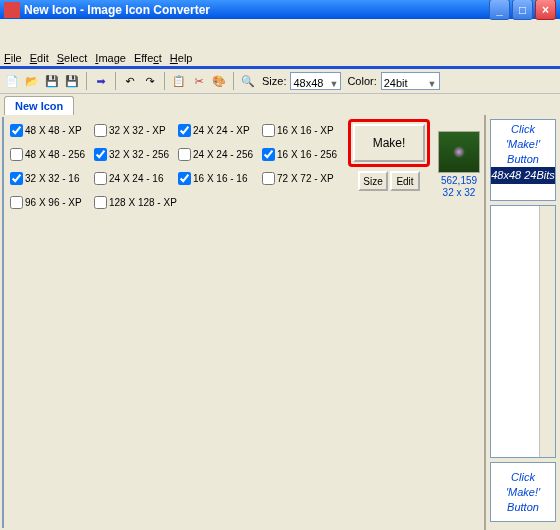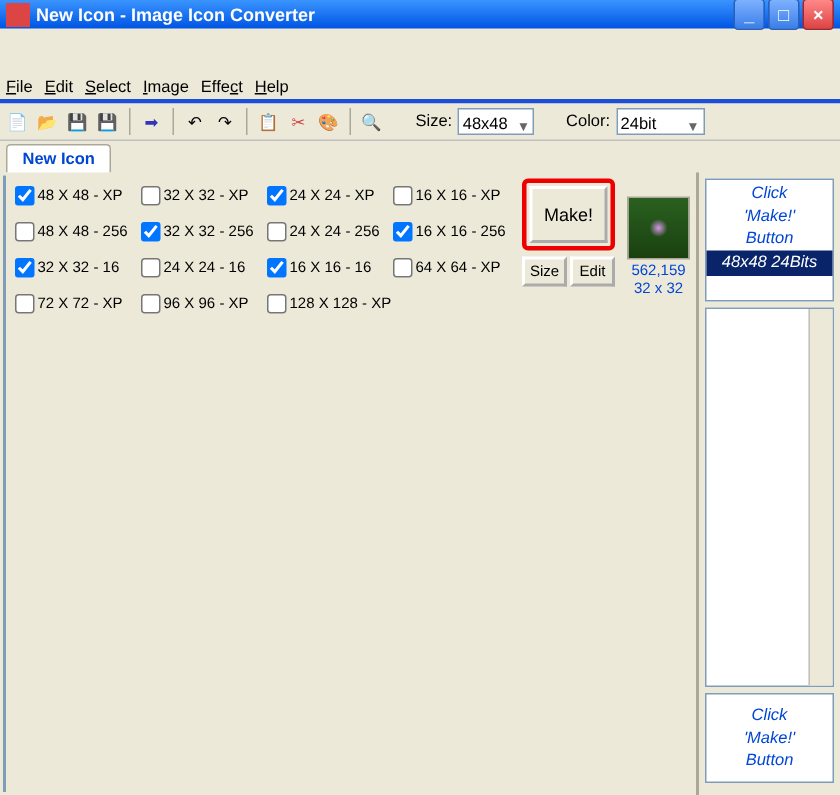--- a/index.html
+++ b/index.html
@@ -8,21 +8,21 @@
 .titlebar .icon { width: 16px; height: 16px; background: #d44; margin-right: 4px; }
 .titlebar .title { flex: 1; font-weight: bold; font-size: 12px; }
 .winbtn { width: 21px; height: 21px; margin-left: 2px; background: linear-gradient(#7eb1ff,#3a7fe8); border: 1px solid #2a5fb8; border-radius: 3px; color: #fff; display: flex; align-items: center; justify-content: center; font-weight: bold; font-size: 12px; cursor: pointer; }
 .winbtn.close { background: linear-gradient(#f88,#d44); border-color: #a22; }
 .menubar { background: #ece9d8; padding: 2px 4px; border-bottom: 3px solid #1d4ed8; display: flex; gap: 8px; margin-top: 31px; }
 .menubar span { cursor: pointer; }
 .menubar span u { text-decoration: underline; }
 .toolbar { background: #ece9d8; padding: 3px 4px; border-bottom: 1px solid #c0c0c0; display: flex; align-items: center; gap: 4px; }
 .tbtn { width: 16px; height: 16px; display: inline-flex; align-items: center; justify-content: center; cursor: pointer; }
 .sep { width: 1px; height: 18px; background: #aca899; margin: 0 2px; }
-.toolbar label { margin-left: 17px; }
+.toolbar label { margin-left: 2px; }
 .toolbar input, .toolbar .sel { border: 1px solid #7f9db9; background: #fff; height: 18px; padding: 0 2px; font-size: 11px; }
 .toolbar .sel { display: inline-flex; align-items: flex-end; }
 .toolbar .dd { font-size: 9px; margin-left: 6px; color: #666; }
 .tabs { padding: 2px 4px 0 4px; }
 .tab { display: inline-block; padding: 3px 10px; background: #fff; border: 1px solid #aca899; border-bottom: none; color: #0046d5; font-weight: bold; border-radius: 3px 3px 0 0; }
 .workspace { display: flex; height: 415px; }
 .leftcol { flex: 1; display: flex; flex-direction: row; border-right: 2px solid #aca899; }
 .canvas { flex: 1; border: 1px solid #7f9db9; background: #fff; margin: 2px; position: relative; overflow: hidden; }
 .flowers { position: absolute; inset: 0; background:
   radial-gradient(ellipse 60px 40px at 20% 55%, #d896e8 0%, #c06cd8 40%, transparent 60%),
@@ -35,21 +35,21 @@
   linear-gradient(135deg, #1a4810 0%, #2a6020 30%, #1a4010 60%, #2a5018 100%);
 }
 .spacer { height: 12px; background: #ece9d8; }
 .controls { height: 140px; padding: 4px; display: flex; }
 .grid { display: grid; grid-template-columns: repeat(4, 82px); grid-template-rows: repeat(4, 22px); gap: 2px 2px; }
 .chk { display: flex; align-items: center; font-size: 10px; color: #000; white-space: nowrap; }
 .chk input { margin-right: 2px; }
 .chk label { cursor: pointer; }
 .rightctrl { margin-left: 4px; display: flex; flex-direction: column; align-items: center; }
 .makebtn-wrap { border: 3px solid #e00; border-radius: 4px; padding: 2px; margin-bottom: 4px; }
-.makebtn { width: 52px; height: 38px; background: #ece9d8; border: 2px outset #fff; cursor: pointer; font-size: 12px; text-align: center; display: flex; align-items: center; justify-content: center; }
+.makebtn { width: 72px; height: 38px; background: #ece9d8; border: 2px outset #fff; cursor: pointer; font-size: 12px; text-align: center; display: flex; align-items: center; justify-content: center; }
 .smallbtns { display: flex; gap: 2px; }
 .smallbtn { width: 30px; height: 20px; background: #ece9d8; border: 2px outset #fff; font-size: 10px; cursor: pointer; display: flex; align-items: center; justify-content: center; }
 .preview { margin-left: 8px; text-align: center; }
 .thumb { width: 42px; height: 42px; border: 1px solid #aca899; background:
   radial-gradient(circle 10px at 50% 50%, #d896e8, transparent 60%),
   linear-gradient(#2a6020, #1a4010);
   margin: 12px auto 2px; }
 .coords { color: #0046d5; font-size: 10px; line-height: 12px; }
 .rightcol { width: 100px; display: flex; flex-direction: column; padding: 4px; }
 .panel { background: #fff; border: 1px solid #7f9db9; text-align: center; color: #0046d5; font-size: 11px; line-height: 15px; padding: 2px 0; margin-bottom: 4px; font-style: italic; }
@@ -159,24 +159,20 @@
           <div class="chk">
             <input type="checkbox" style="">
             <label>24 X 24 - 16</label>
           </div>
           <div class="chk">
             <input type="checkbox" checked="" style="">
             <label>16 X 16 - 16</label>
           </div>
           <div class="chk">
             <input type="checkbox" style="">
-            <label>64 X 64 - XP</label>
-          </div>
-          <div class="chk">
-            <input type="checkbox" style="">
             <label>72 X 72 - XP</label>
           </div>
           <div class="chk">
             <input type="checkbox" style="">
             <label>96 X 96 - XP</label>
           </div>
           <div class="chk">
             <input type="checkbox" style="">
             <label>128 X 128 - XP</label>
           </div>

